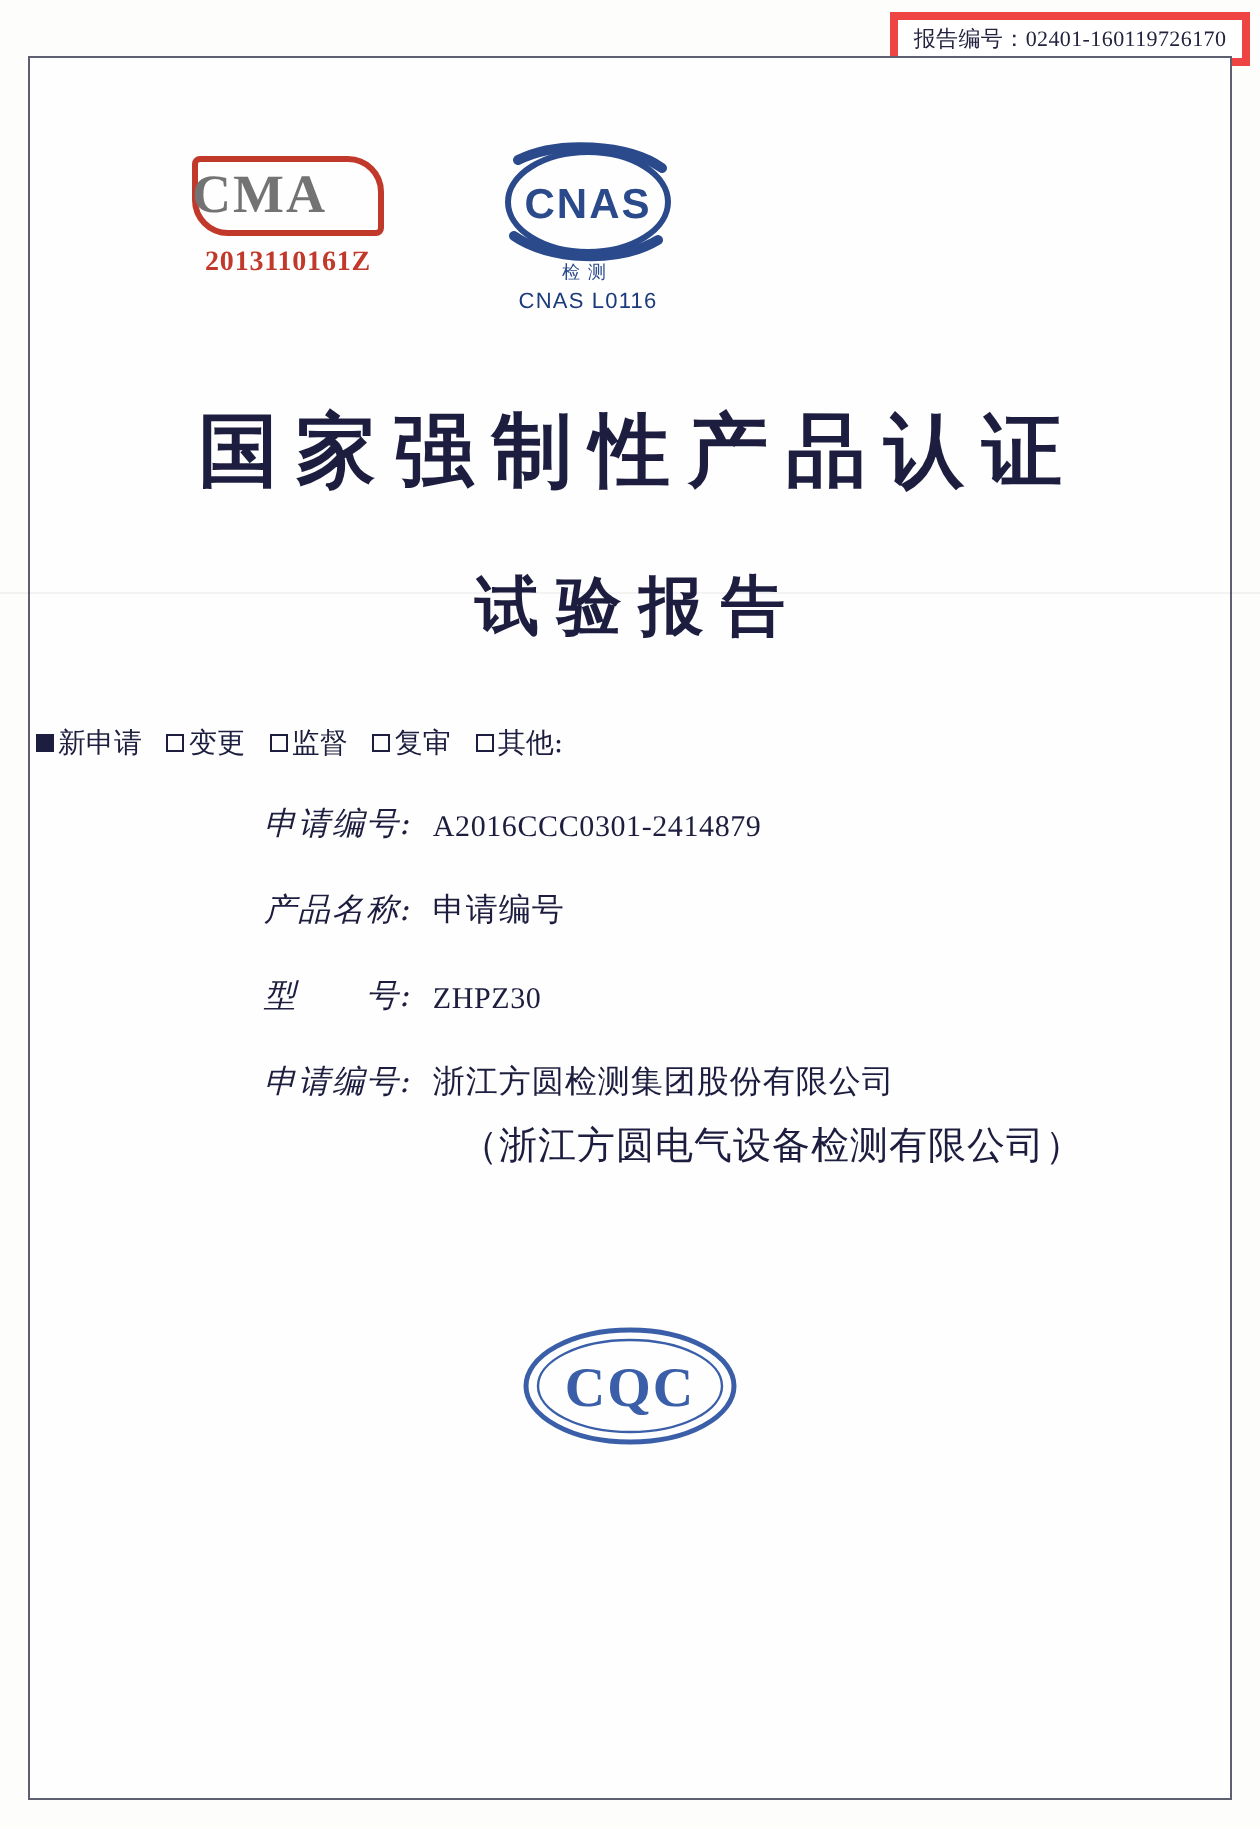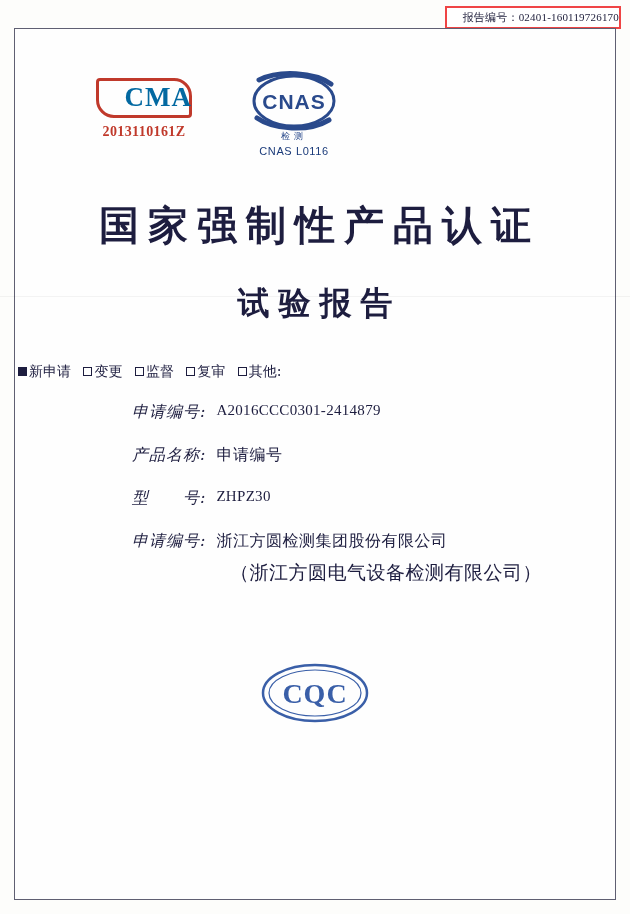--- a/index.html
+++ b/index.html
@@ -24,24 +24,24 @@
     background: #fdfdfb;
   }
 
   
   .report-no-strip {
     position: absolute;
     top: 6px;
     left: 445px;
     width: 172px;
     height: 19px;
-    border: 2px solid #ef4444;
+    border: 4px solid #ef4444;
     display: flex;
     align-items: center;
-    justify-content: flex-end;
+    justify-content: center;
     background: #ffffff;
   }
   .report-no-strip .txt {
     font-size: 11px;
     letter-spacing: 0.2px;
     color: #23233f;
     font-family: "Liberation Serif", serif;
     white-space: nowrap;
   }
 
@@ -96,22 +96,22 @@
     border: 3px solid #c0392b;
     border-radius: 4px 18px 4px 18px;
     box-sizing: border-box;
   }
   .cma-mark .letters {
     position: absolute;
     left: 0; top: 0;
     width: 96px;
     height: 40px;
     line-height: 38px;
-    text-align: right;
-    color: #0369a1;
+    text-align: left;
+    color: #737373;
     font-size: 27px;
     font-weight: bold;
     font-family: "Liberation Serif", serif;
     letter-spacing: 1px;
   }
   .cma-code {
     margin-top: 6px;
     color: #c0392b;
     font-size: 14px;
     font-weight: bold;
@@ -207,21 +207,21 @@
 
   
   .fields {
     position: absolute;
     left: 14px;
     top: 402px;
     width: 602px;
   }
   .field-row {
     display: flex;
-    align-items: flex-start;
+    align-items: flex-end;
     padding-left: 118px;
     margin-bottom: 22px;
     font-size: 17px;
     color: #1d1d3f;
   }
   .field-label {
     font-family: "DejaVu Serif", serif;
     font-style: italic;
     font-size: 16px;
     white-space: nowrap;

